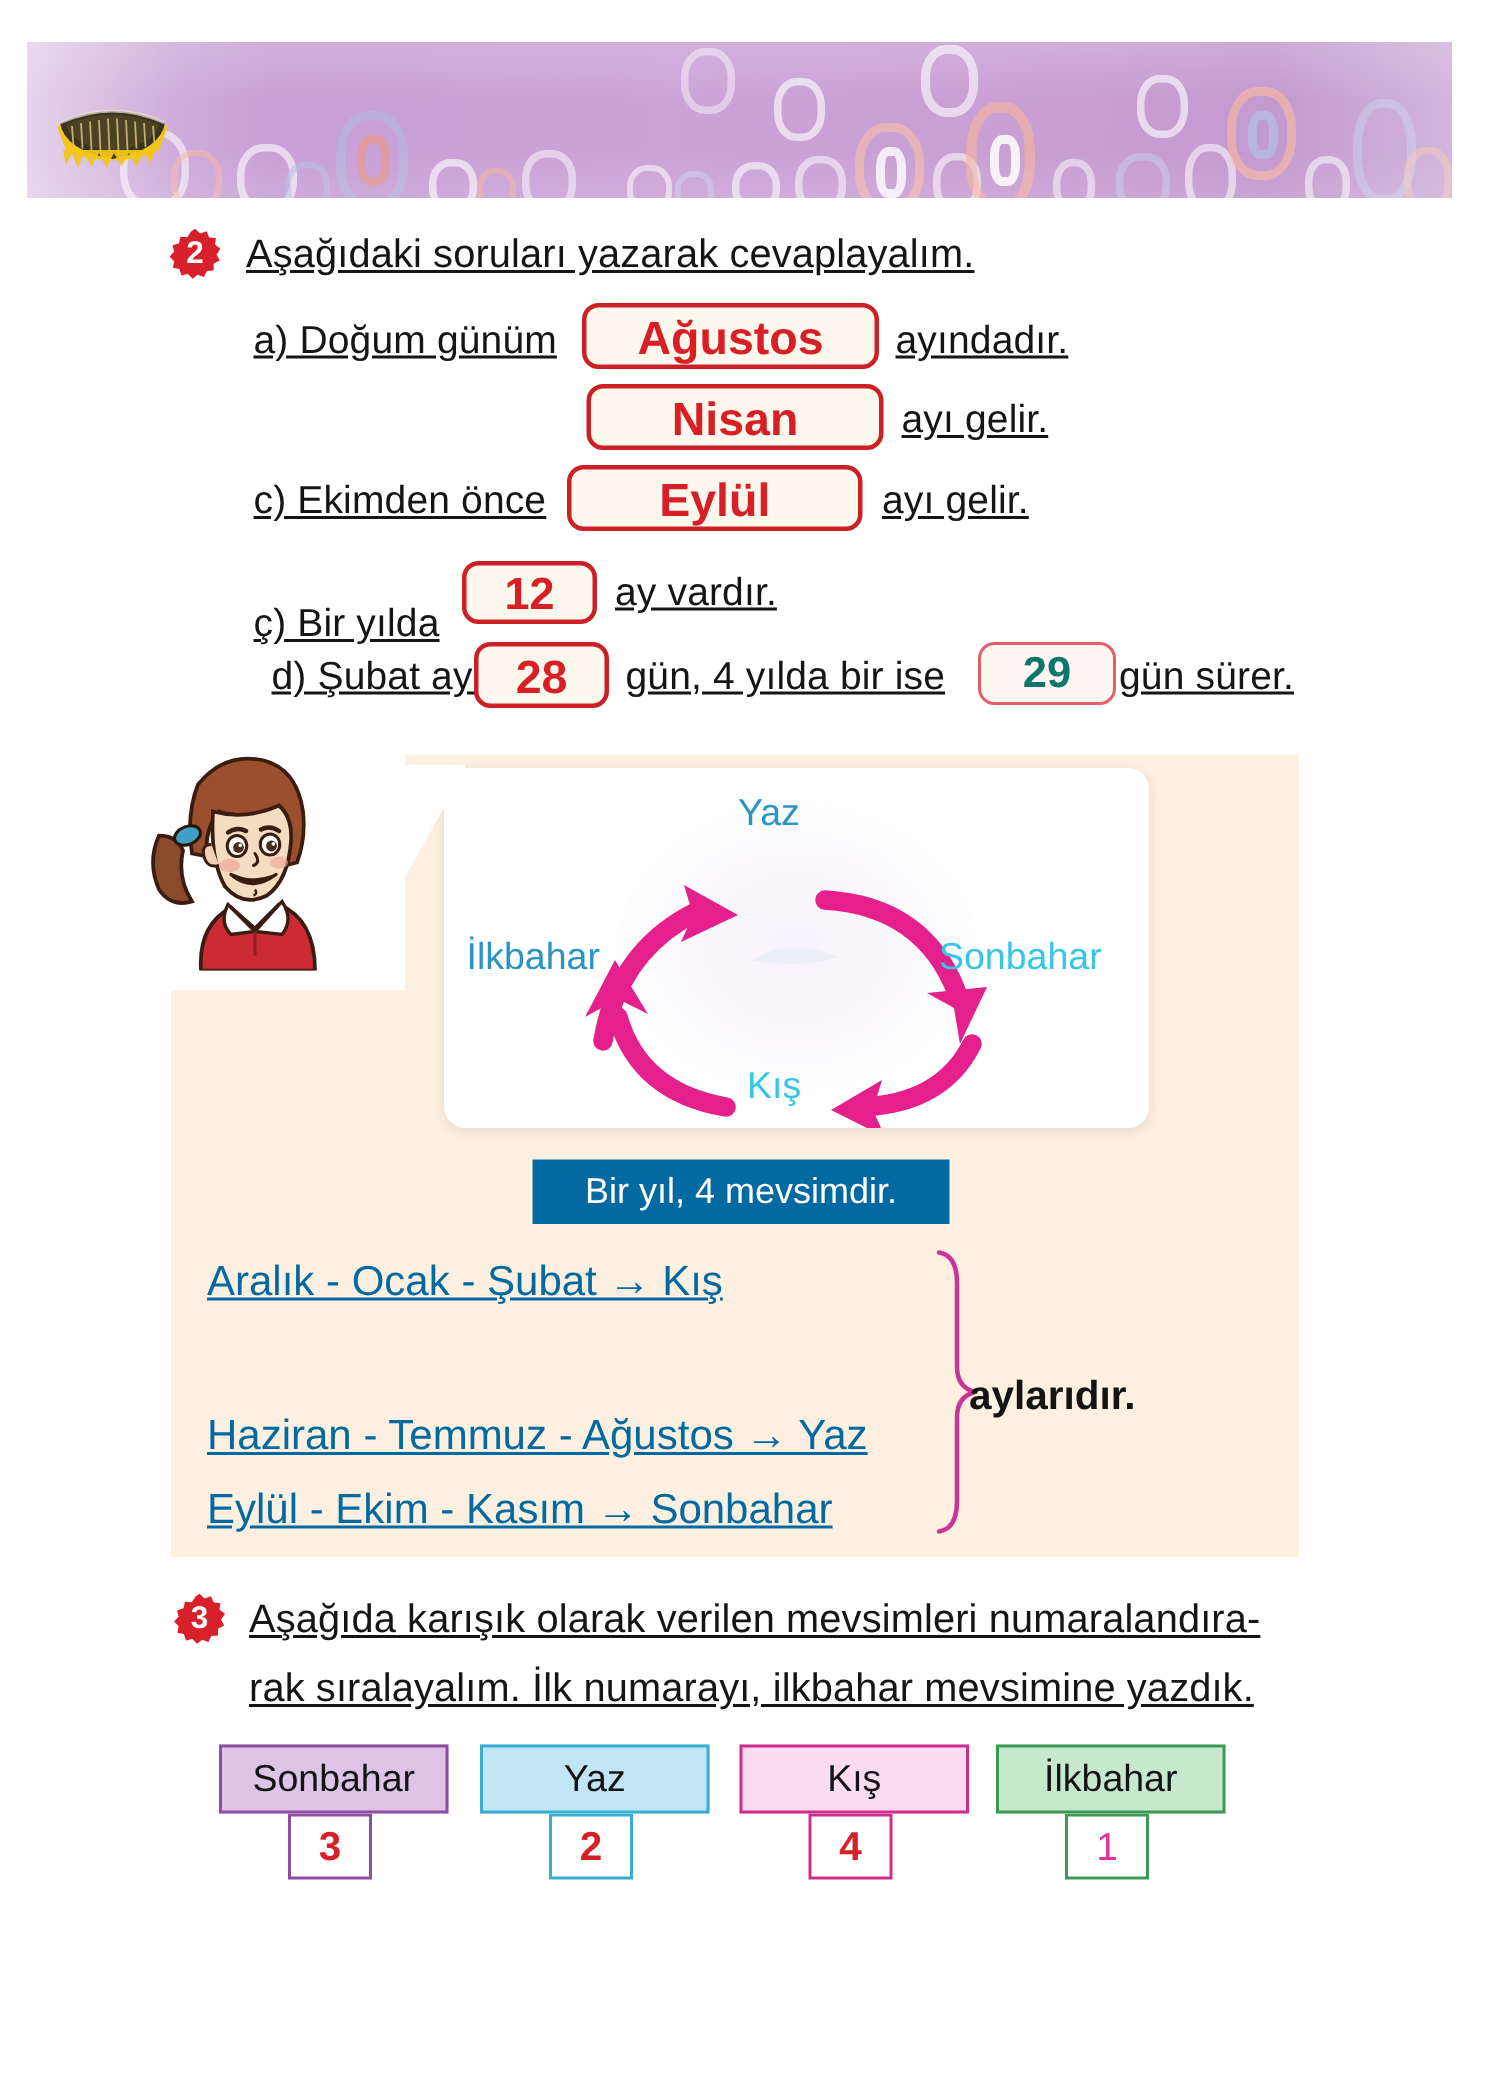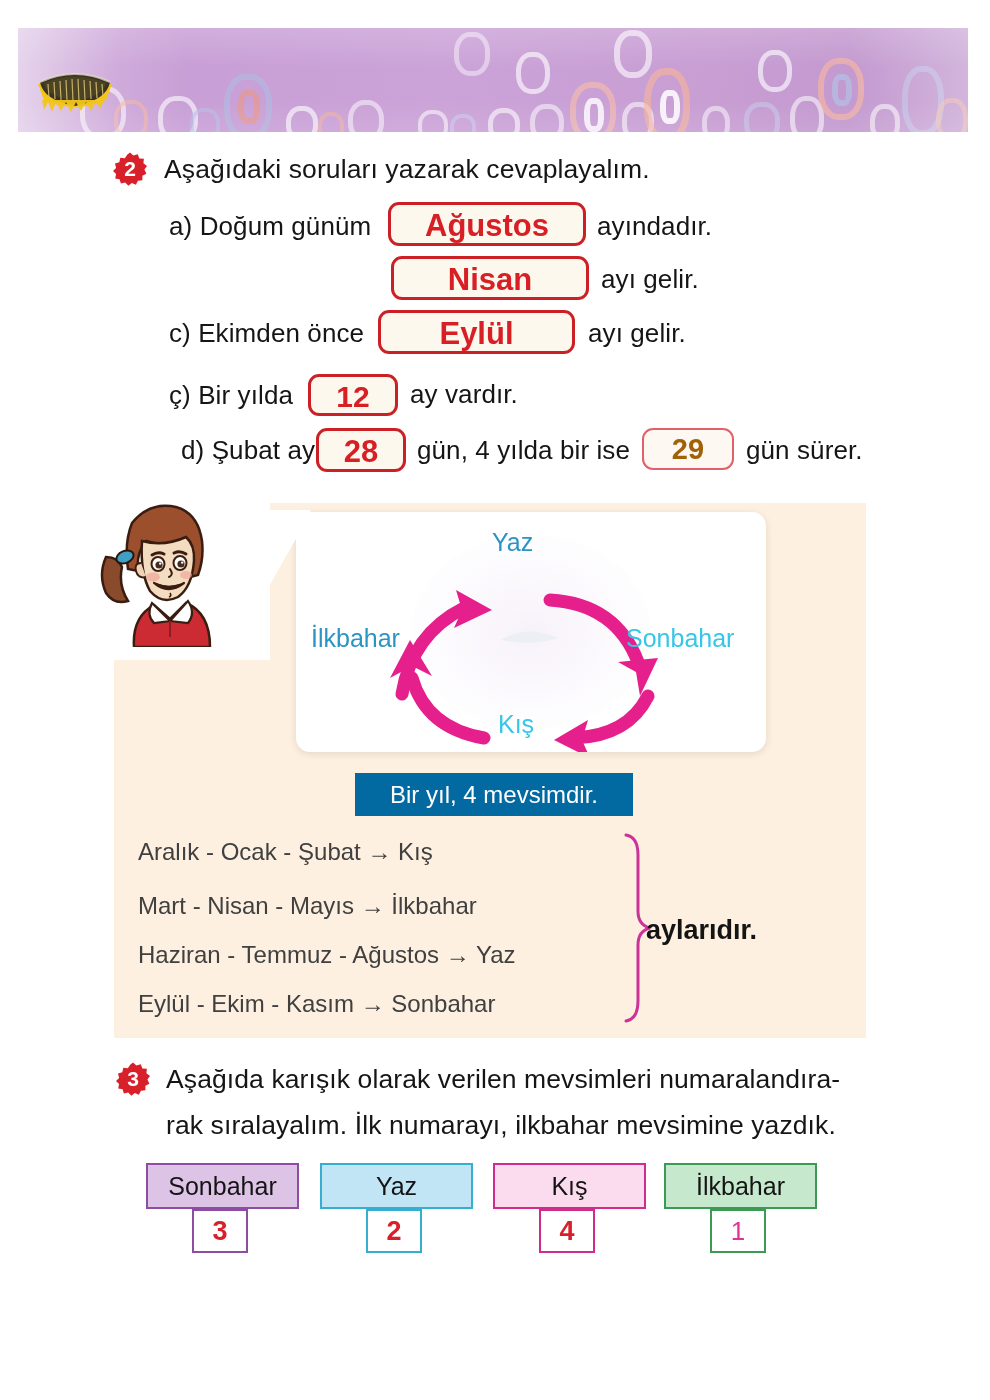--- a/index.html
+++ b/index.html
@@ -78,42 +78,44 @@
   .qnum svg { position: absolute; left: 0; top: 0; }
   .qnum span { position: relative; z-index: 2; }
 
   
   .ln {
     position: absolute;
     color: #151515;
     font-size: 26px;
     letter-spacing: 0.1px;
     white-space: nowrap;
+    text-decoration: underline;
   }
   .prompt {
     font-size: 26.5px;
   }
 
   
   .ansbox {
     position: absolute;
     box-sizing: border-box;
     background: #fdf8ed;
     border: 3px solid #cb2026;
     border-radius: 11px;
     color: #d81f26;
     font-weight: bold;
     text-align: center;
     white-space: nowrap;
   }
   .ansbox.faded {
     border-width: 2px;
     border-color: #e3606b;
-    color: #a16207;
+    color: #0f766e;
     background: #fdf9f2;
+    margin-left: 10px;
   }
 
   
   .cream-panel {
     position: absolute;
     left: 114px;
     top: 655px;
     width: 752px;
     height: 383px;
     background: #fdf0e0;
@@ -181,24 +183,25 @@
     text-align: center;
     line-height: 43px;
     white-space: nowrap;
     z-index: 3;
   }
 
   
   .mrow {
     position: absolute;
     left: 138px;
-    font-size: 24px;
-    color: #404040;
-    white-space: nowrap;
-    z-index: 3;
+    font-size: 28px;
+    color: #0369a1;
+    white-space: nowrap;
+    z-index: 3;
+    text-decoration: underline;
   }
   .brace {
     position: absolute;
     left: 620px;
     top: 833px;
     z-index: 3;
   }
   .brace-label {
     position: absolute;
     left: 646px;
@@ -318,21 +321,21 @@
   <div class="ansbox" style="left:388px;top:202px;width:198px;height:44px;line-height:41px;font-size:31px;">Ağustos</div>
   <div class="ln" style="left:597px;top:211px;">ayındadır.</div>
 
   <div class="ansbox" style="left:391px;top:256px;width:198px;height:44px;line-height:41px;font-size:31px;">Nisan</div>
   <div class="ln" style="left:601px;top:264px;">ayı gelir.</div>
 
   <div class="ln" style="left:169px;top:318px;">c) Ekimden önce</div>
   <div class="ansbox" style="left:378px;top:310px;width:197px;height:44px;line-height:41px;font-size:31px;">Eylül</div>
   <div class="ln" style="left:588px;top:318px;">ayı gelir.</div>
 
-  <div class="ln" style="left:169px;top:380px;">ç) Bir yılda</div>
+  <div class="ln" style="left:169px;top:400px;">ç) Bir yılda</div>
   <div class="ansbox" style="left:308px;top:374px;width:90px;height:42px;line-height:39px;font-size:30px;">12</div>
   <div class="ln" style="left:410px;top:379px;">ay vardır.</div>
 
   <div class="ln" style="left:181px;top:435px;">d) Şubat ayı</div>
   <div class="ansbox" style="left:316px;top:428px;width:90px;height:44px;line-height:41px;font-size:31px;">28</div>
   <div class="ln" style="left:417px;top:435px;">gün, 4 yılda bir ise</div>
   <div class="ansbox faded" style="left:642px;top:428px;width:92px;height:42px;line-height:39px;font-size:29px;">29</div>
   <div class="ln" style="left:746px;top:435px;">gün sürer.</div>
 
   <div class="cream-panel-top"></div>
@@ -406,21 +409,20 @@
     </svg>
     <div class="season-lbl" style="left: 196px; top: 16px; color: rgb(42, 148, 196);">Yaz</div>
     <div class="season-lbl" style="left: 330px; top: 112px; color: rgb(53, 198, 232);">Sonbahar</div>
     <div class="season-lbl" style="left: 202px; top: 198px; color: rgb(53, 198, 232);">Kış</div>
     <div class="season-lbl" style="left: 15px; top: 112px; color: rgb(42, 148, 196);">İlkbahar</div>
   </div>
 
   <div class="red-banner" style="background: #0369a1; color: rgb(255, 255, 255);">Bir yıl, 4 mevsimdir.</div>
 
   <div class="mrow" style="top:838px;">Aralık - Ocak - Şubat  →  Kış</div>
-  <div class="mrow" style="top:892px;">Mart - Nisan - Mayıs  →  İlkbahar</div>
   <div class="mrow" style="top:941px;">Haziran - Temmuz - Ağustos  →  Yaz</div>
   <div class="mrow" style="top:990px;">Eylül - Ekim - Kasım  →  Sonbahar</div>
 
   <svg class="brace" width="32" height="190" viewBox="0 0 32 190">
     <path d="M6 2 Q18 4 18 22 L18 78 Q18 92 30 95 Q18 98 18 112 L18 168 Q18 186 6 188" stroke="#cc3399" stroke-width="3" fill="none" stroke-linecap="round"></path>
   </svg>
   <div class="brace-label">aylarıdır.</div>
 
   <div class="qnum" style="left:116px;top:1062px;">
     <svg width="34" height="34" viewBox="0 0 34 34">

